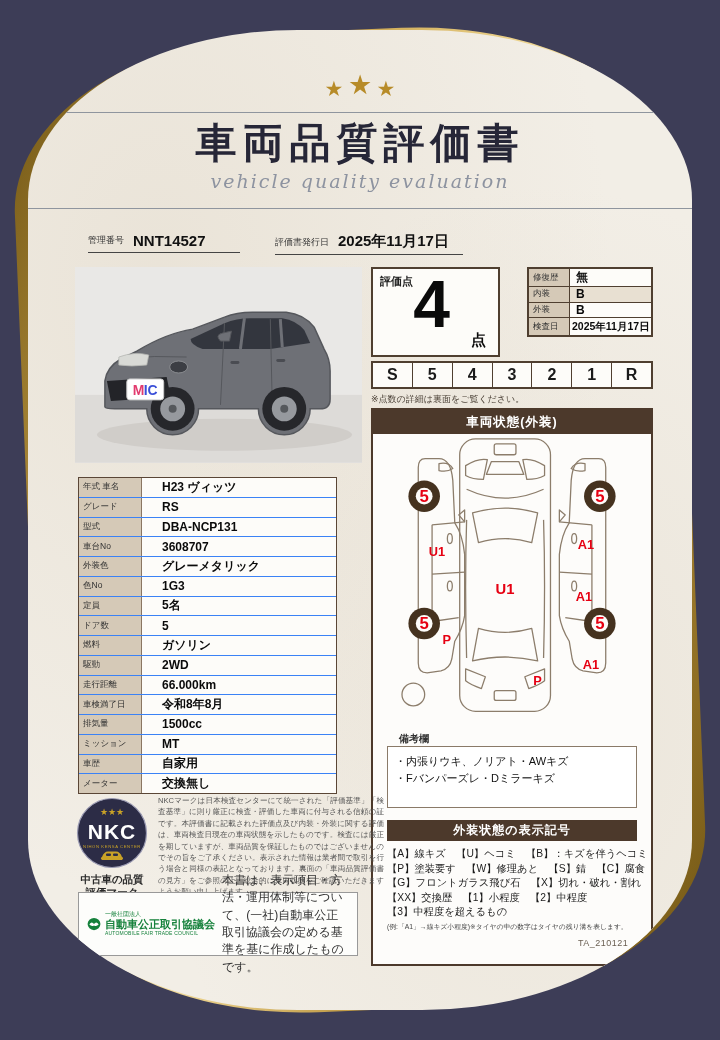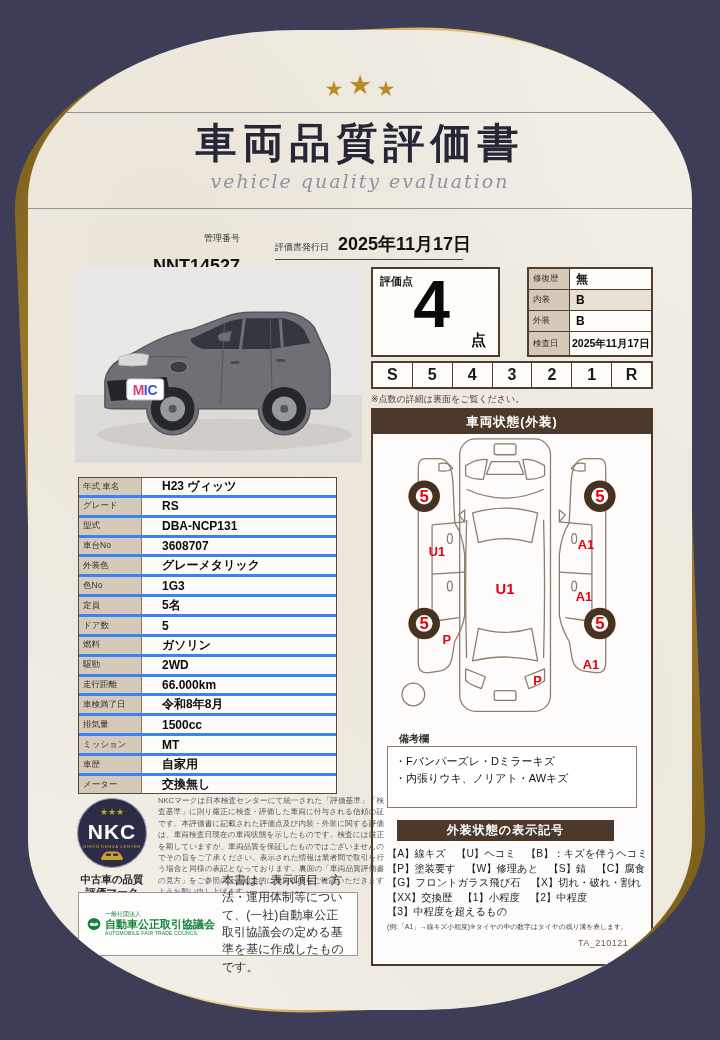--- a/index.html
+++ b/index.html
@@ -36,34 +36,34 @@
     font-size:41px;font-weight:bold;color:#262637;letter-spacing:6px;
   }
   .subtitle{
     position:absolute;top:140px;left:0;right:0;text-align:center;
     font-family:"DejaVu Serif","Liberation Serif",serif;
     font-style:italic;font-size:19px;color:#8d93a0;letter-spacing:2px;
   }
   .meta-group{position:absolute;top:202px;display:flex;align-items:flex-end;gap:9px;
     border-bottom:1px solid #444;padding-bottom:3px;}
   .meta-label{font-size:9px;color:#333;padding-bottom:2px;white-space:nowrap;}
-  .meta-value{font-size:18px;font-weight:bold;color:#111;white-space:nowrap;}
-  .mg1{left:60px;width:152px;flex-direction:column;}
+  .meta-value{font-size:15px;font-weight:bold;color:#111;white-space:nowrap;}
+  .mg1{left:60px;width:152px;}
   .mg2{left:247px;width:188px;}
 
   .photo{position:absolute;left:47px;top:237px;width:287px;height:196px;background:#e9e8e6;}
 
   .scorebox{position:absolute;left:343px;top:237px;width:129px;height:90px;
     background:#fdfcf9;border:2.5px solid #4f3f30;box-sizing:border-box;}
   .score-label{position:absolute;top:5px;left:7px;font-size:11px;font-weight:bold;color:#222;}
   .score-value{position:absolute;top:-4px;left:0;right:8px;text-align:center;
     font-size:66px;font-weight:bold;color:#0a0a0a;line-height:1.2;}
   .score-unit{position:absolute;right:12px;bottom:5px;font-size:15px;font-weight:bold;color:#0a0a0a;}
 
-  .summary{position:absolute;left:499px;top:237px;width:126px;height:90px;
+  .summary{position:absolute;left:499px;top:237px;width:126px;height:70px;
     border:2px solid #4f3f30;background:#fdfcf9;box-sizing:border-box;
     display:flex;flex-direction:column;}
   .sum-row{display:flex;flex:1;border-bottom:1px solid #4f3f30;}
   .sum-row:last-child{border-bottom:none;flex:1.15;}
   .sum-label{width:36px;background:#d5c9b7;font-size:8.5px;color:#333;
     display:flex;align-items:center;padding-left:4px;border-right:1px solid #4f3f30;}
   .sum-value{flex:1;font-weight:bold;font-size:12px;color:#0a0a0a;
     display:flex;align-items:center;padding-left:6px;white-space:nowrap;}
   .sum-value.hl{background:#e8e0d2;}
   .sum-value.date{font-size:10.5px;padding-left:2px;}
@@ -71,42 +71,42 @@
   .scale{position:absolute;left:343px;top:331px;width:282px;height:28px;
     border:2px solid #4f3f30;background:#fdfcf9;box-sizing:border-box;display:flex;}
   .scale-cell{flex:1;border-right:1.5px solid #4f3f30;display:flex;align-items:center;
     justify-content:center;font-size:16px;font-weight:bold;color:#1a1a1a;}
   .scale-cell:last-child{border-right:none;}
   .scale-note{position:absolute;left:343px;top:363px;font-size:9px;color:#4a4036;}
 
   .spec{position:absolute;left:50px;top:447px;width:259px;height:317px;
     border:1.5px solid #5a4636;background:#fdfcf9;box-sizing:border-box;
     display:flex;flex-direction:column;}
-  .spec-row{display:flex;flex:1;border-top:3px solid #3b82f6;}
+  .spec-row{display:flex;flex:1;border-top:1px solid #3b82f6;}
   .spec-row:first-child{border-top:none;}
   .spec-row.tall{flex:2.9;}
   .spec-label{width:58px;background:#d5c9b7;font-size:8.5px;color:#333;
     display:flex;align-items:center;padding-left:4px;border-right:1px solid #8a7662;}
   .spec-value{flex:1;font-size:12px;font-weight:bold;color:#0a0a0a;
     display:flex;align-items:center;padding-left:20px;white-space:nowrap;}
   .spec-row.tall .spec-label{align-items:center;}
 
   .panel{position:absolute;left:343px;top:378px;width:282px;height:558px;
     border:2px solid #4c392b;background:#fdfcfa;box-sizing:border-box;}
   .panel-header{position:absolute;top:0;left:0;right:0;height:24px;background:#4c392b;
     color:#fff;font-size:12.5px;font-weight:bold;letter-spacing:1px;
     display:flex;align-items:center;justify-content:center;}
   .diagram{position:absolute;left:13px;top:26px;width:252px;height:296px;}
   .remarks-label{position:absolute;left:26px;top:322px;font-size:10px;font-weight:bold;color:#333;}
   .remarks-box{position:absolute;left:14px;top:336px;width:250px;height:62px;
     border:1px solid #8a7a68;background:#fff;padding:6px 7px;box-sizing:border-box;}
   .remarks-line{font-size:11px;color:#111;line-height:1.5;white-space:nowrap;}
-  .legend-bar{position:absolute;left:14px;top:410px;width:217px;height:21px;background:#4c392b;
+  .legend-bar{position:absolute;left:14px;top:410px;width:250px;height:21px;background:#4c392b;
     color:#fff;font-size:12px;font-weight:bold;letter-spacing:1px;
-    display:flex;align-items:center;justify-content:center;margin-left:10px;}
+    display:flex;align-items:center;justify-content:center;}
   .legend-text{position:absolute;left:14px;top:437px;width:252px;}
   .legend-line{font-size:10.3px;color:#1c1c1c;line-height:1.42;white-space:nowrap;}
   .legend-note{font-size:6.8px;color:#444;margin-top:2px;white-space:nowrap;}
   .doc-code{position:absolute;left:550px;top:908px;font-size:9px;color:#6a5f52;letter-spacing:.5px;}
 
   .nkc-logo{position:absolute;left:48px;top:767px;width:72px;height:72px;}
   .nkc-caption{position:absolute;left:34px;top:843px;width:100px;text-align:center;
     font-size:10.5px;font-weight:bold;color:#2a2a2a;line-height:1.25;}
   .nkc-desc{position:absolute;left:130px;top:765px;width:226px;
     font-size:7.6px;color:#555;line-height:1.5;text-align:justify;}
@@ -343,22 +343,22 @@
         <text x="119" y="160" font-size="15">U1</text>
         <text x="152" y="252" font-size="13">P</text>
         <text x="201" y="115" font-size="13">A1</text>
         <text x="199" y="167" font-size="13">A1</text>
         <text x="206" y="236" font-size="13">A1</text>
       </g>
     </svg>
 
     <div class="remarks-label">備考欄</div>
     <div class="remarks-box">
+      <div class="remarks-line">・内張りウキ、ノリアト・AWキズ</div>
       <div class="remarks-line">・Fバンパーズレ・Dミラーキズ</div>
-      <div class="remarks-line">・内張りウキ、ノリアト・AWキズ</div>
     </div>
 
     <div class="legend-bar">外装状態の表示記号</div>
     <div class="legend-text">
       <div class="legend-line">【A】線キズ　【U】ヘコミ　【B】：キズを伴うヘコミ</div>
       <div class="legend-line">【P】塗装要す　【W】修理あと　【S】錆　【C】腐食</div>
       <div class="legend-line">【G】フロントガラス飛び石　【X】切れ・破れ・割れ</div>
       <div class="legend-line">【XX】交換歴　【1】小程度　【2】中程度</div>
       <div class="legend-line">【3】中程度を超えるもの</div>
       <div class="legend-note">(例:「A1」→線キズ小程度)※タイヤの中の数字はタイヤの残り溝を表します。</div>

